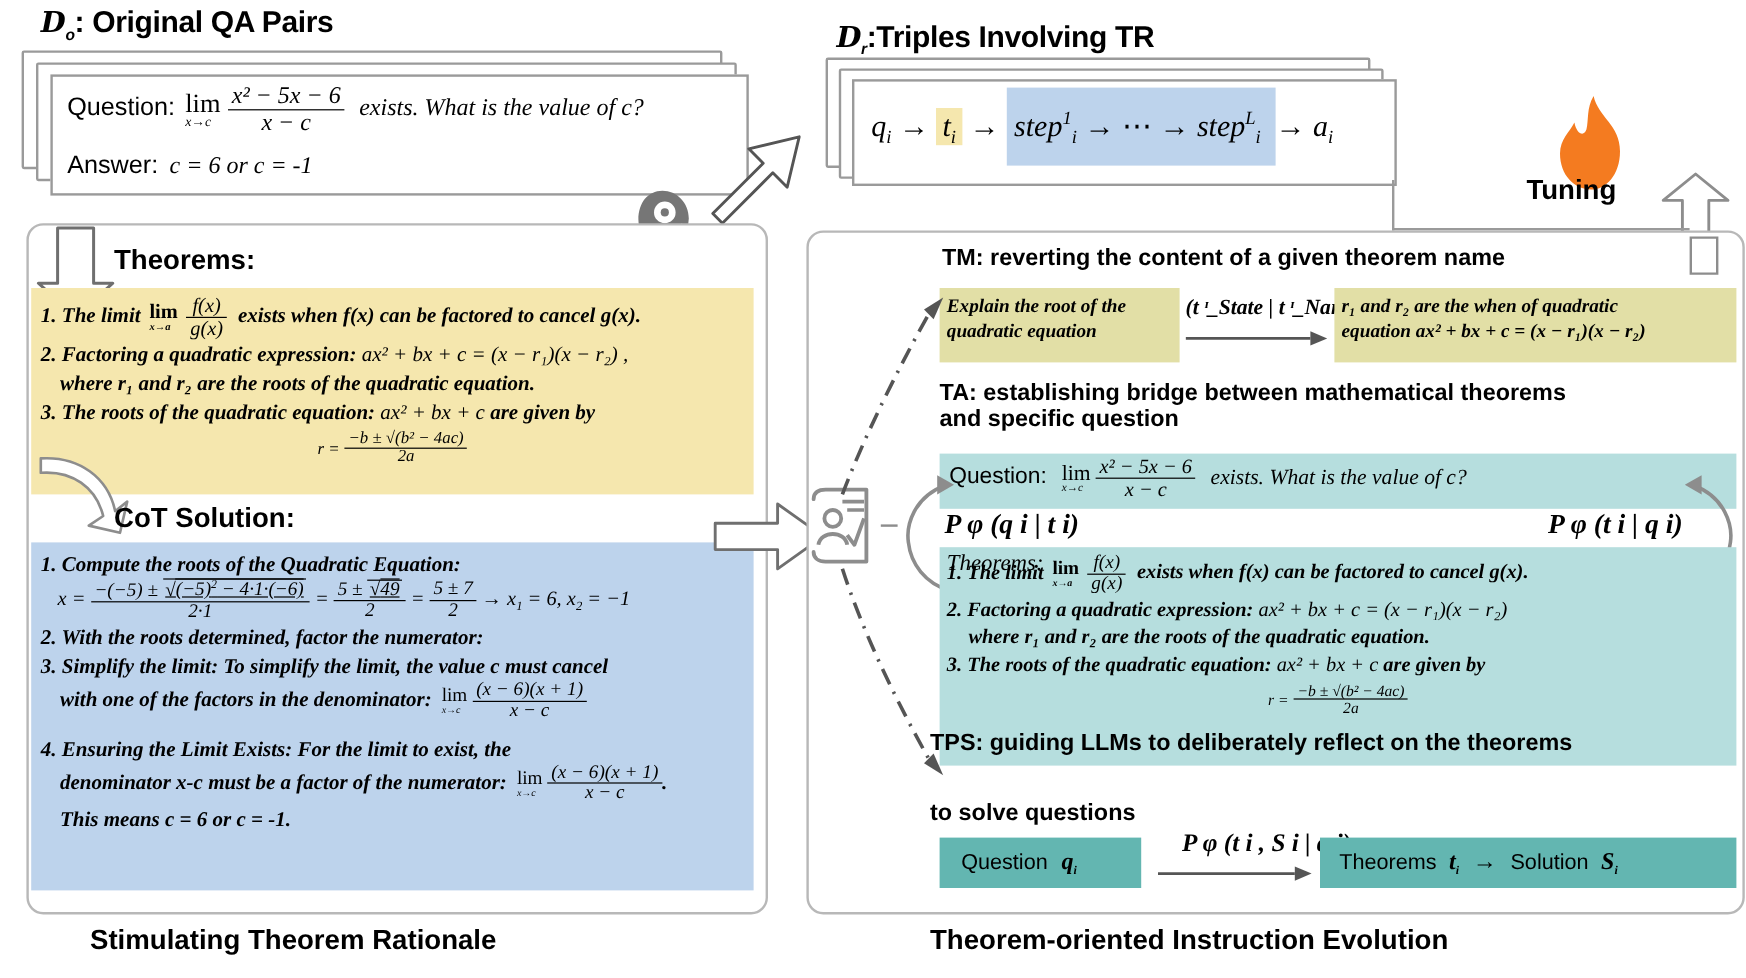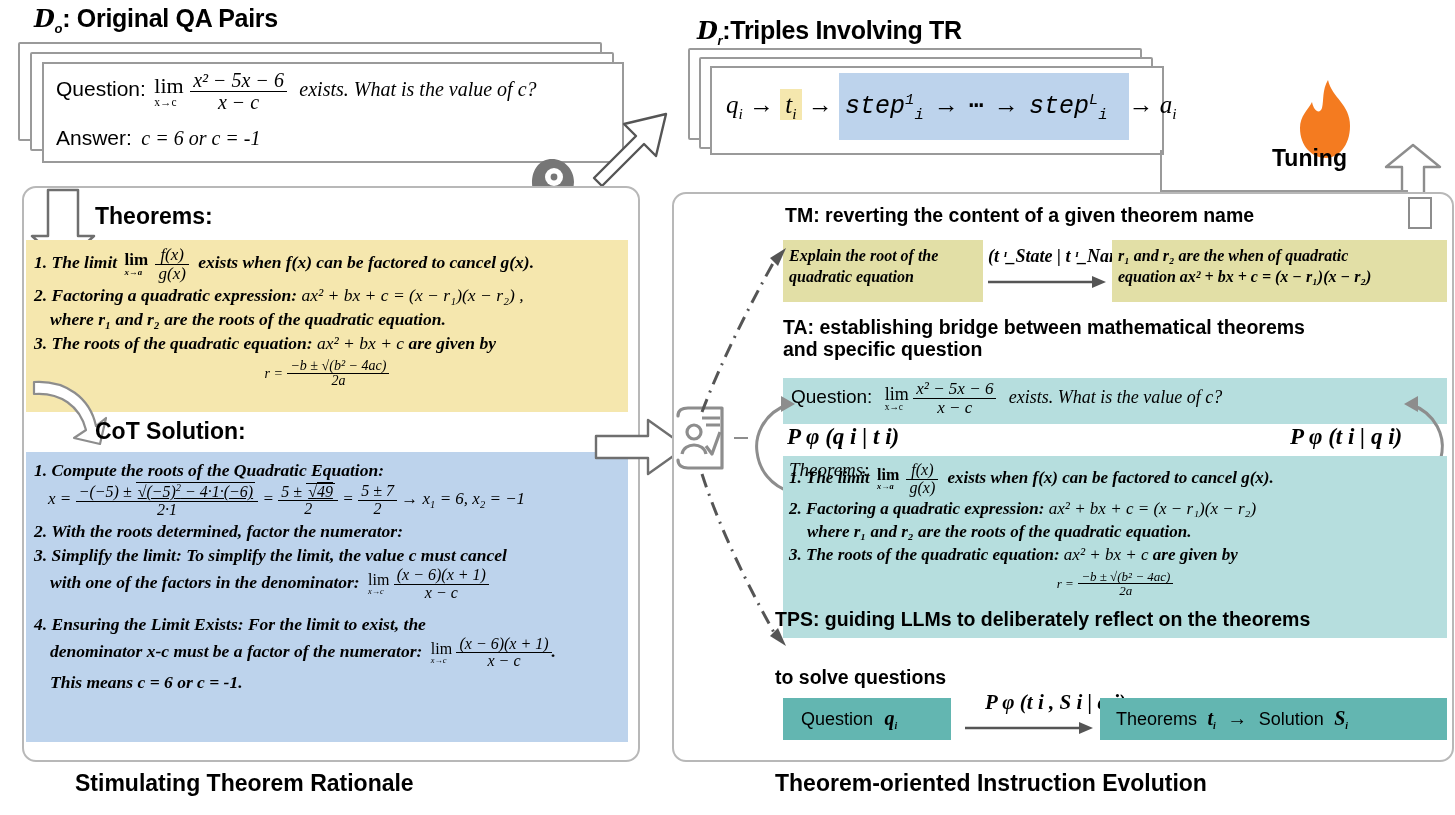--- a/index.html
+++ b/index.html
@@ -31,21 +31,21 @@
   .li{font-family:"Liberation Serif",serif;font-style:italic;font-weight:bold;font-size:17.5px;line-height:24px;}
   .li .num{font-weight:bold;}
   .ctr{text-align:center;}
 
   
   .fr{display:inline-block;vertical-align:middle;text-align:center;font-family:"Liberation Serif",serif;font-style:italic;line-height:1.05;}
   .fr .n{display:block;border-bottom:1.4px solid #000;padding:0 3px;}
   .fr .d{display:block;padding:0 3px;}
   .lim{display:inline-block;text-align:left;vertical-align:middle;font-family:"Liberation Serif",serif;line-height:1;}
   .lim .t{display:block;font-style:normal;font-size:1em;}
-  .lim .b{display:block;font-size:.52em;}
+  .lim .b{display:block;font-size:.52em;font-style:italic;}
   .sq{display:inline-block;border-top:1.3px solid #000;padding:0 2px;text-decoration:underline;}
   sup{font-size:.62em;}
   sub{font-size:.62em;}
 </style>
 </head>
 <body>
 
 <div class="abs hdr" style="left:34px;top:4px;">
   <span class="cal">D</span><span class="sub">o</span><span>: Original QA Pairs</span>
 </div>
@@ -193,21 +193,21 @@
 <div class="stack" style="left:688px;top:48px;width:480px;height:110px;">
   <div class="sh" style="left:0;top:0;width:450px;height:88px;"></div>
   <div class="sh" style="left:11px;top:9px;width:450px;height:88px;"></div>
 </div>
 <div class="abs" style="left:710px;top:66px;width:450px;height:85px;background:#fff;border:2px solid #9a9a9a;">
   <div class="abs mth" style="left:14px;top:22px;font-size:25px;white-space:nowrap;">
     <span>q</span><sub>i</sub>
     <span style="font-style:normal;">→</span>
     <span class="yellowbox" style="padding:2px 5px;"><span>t</span><sub>i</sub></span>
     <span style="font-style:normal;">→</span>
-    <span class="bluebox" style="padding:19px 6px;font-family:Liberation Mono, monospace;">
+    <span class="bluebox" style="padding:19px 6px;">
       <span>step</span><sup>1</sup><sub>i</sub>
       <span style="font-style:normal;">→</span>
       <span style="font-style:normal;">⋯</span>
       <span style="font-style:normal;">→</span>
       <span>step</span><sup>L</sup><sub>i</sub>
     </span>
     <span style="font-style:normal;">→</span>
     <span>a</span><sub>i</sub>
   </div>
 </div>

